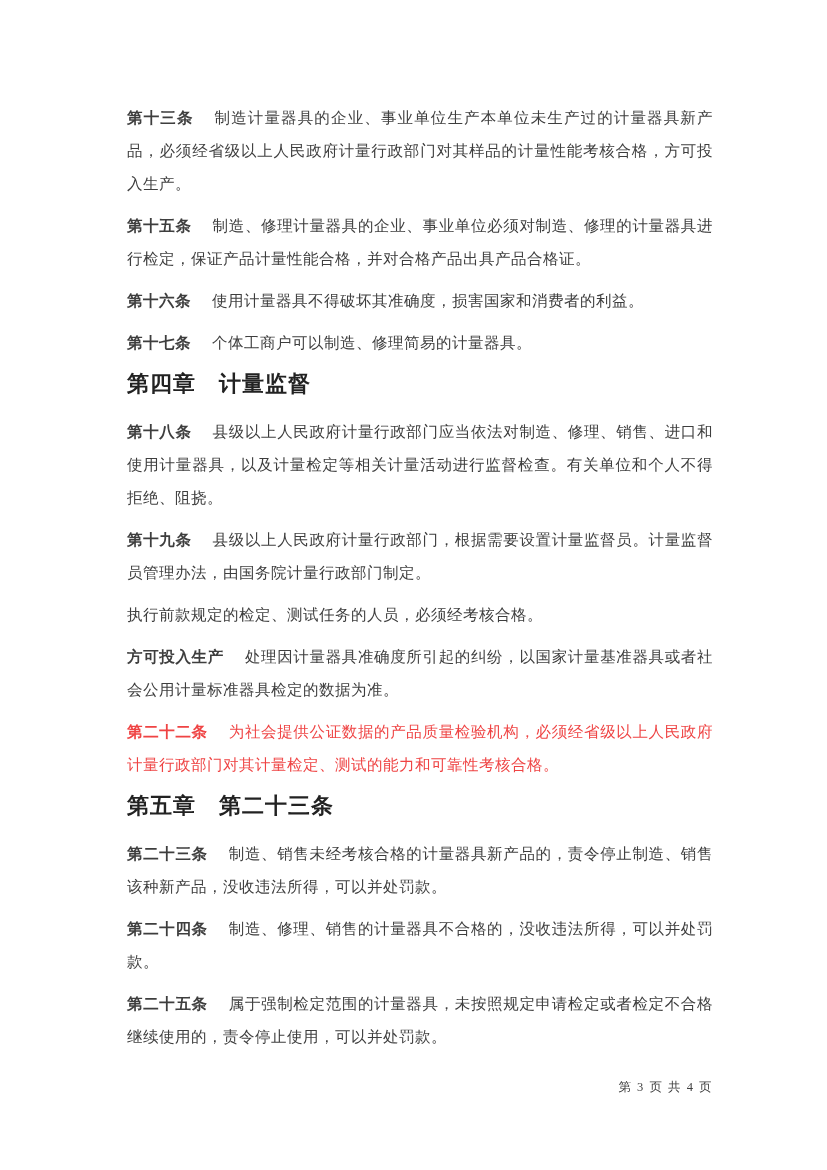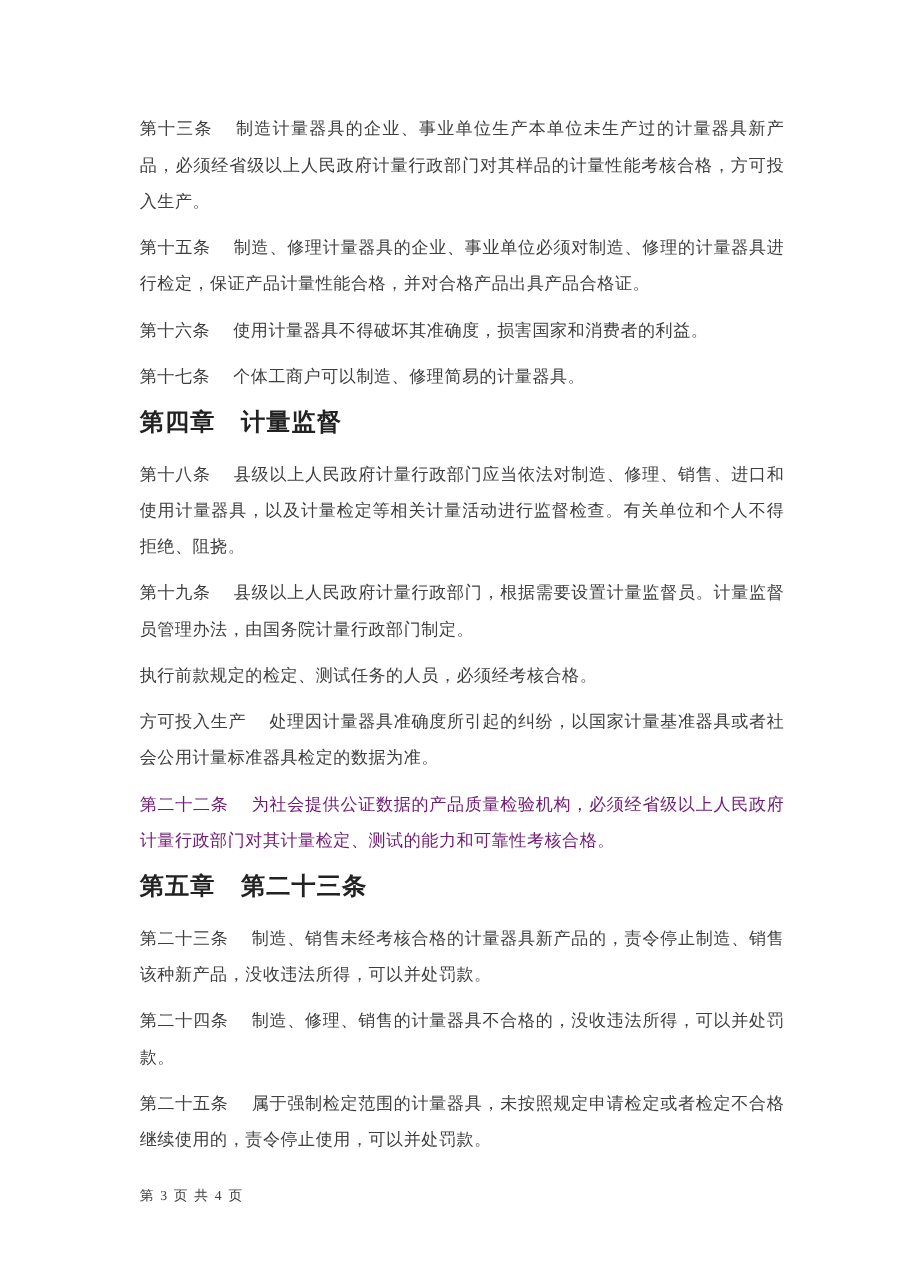--- a/index.html
+++ b/index.html
@@ -19,37 +19,37 @@
     top: 101px;
     width: 586px;
   }
   .art {
     font-size: 15.5px;
     line-height: 33px;
     text-align: justify;
     margin-bottom: 9px;
     letter-spacing: 0.5px;
   }
-  .art-num { margin-right: 21px; }
-  .art.red, .art.red .art-num { color: #701a75; }
+  .art-num { margin-right: 21px; font-weight: bold; }
+  .art.red, .art.red .art-num { color: #ef4444; }
   .chapter {
     font-family: "Liberation Sans", "DejaVu Sans", sans-serif;
     font-weight: bold;
     font-size: 22px;
     line-height: 32px;
     color: #222222;
     margin: 6px 0 15px 0;
     letter-spacing: 1px;
   }
   .footer {
     position: absolute;
     left: 127px;
     top: 1078px;
     width: 586px;
-    text-align: left;
+    text-align: right;
     font-size: 12.5px;
     line-height: 18px;
     color: #3e3e3e;
     letter-spacing: 1.5px;
   }
 </style>
 </head>
 <body>
 
 <div class="page">

